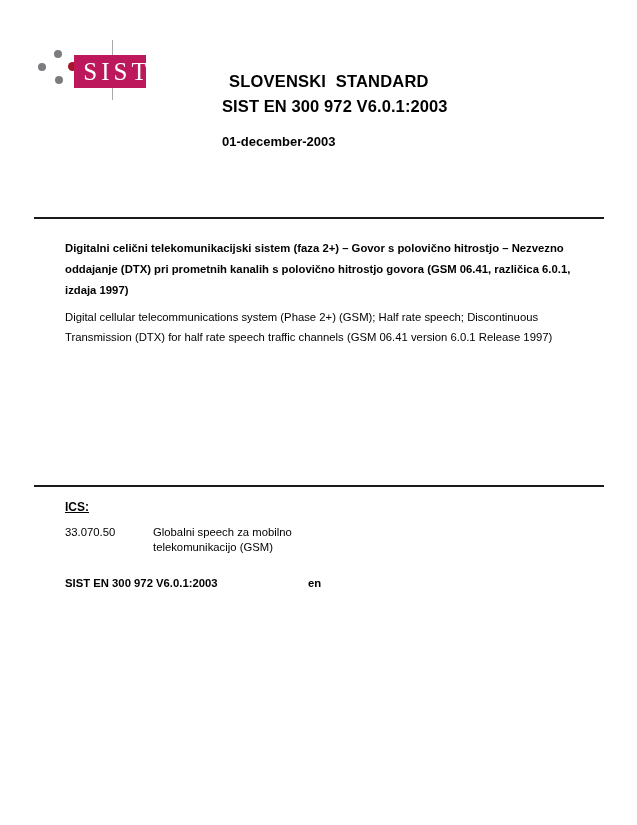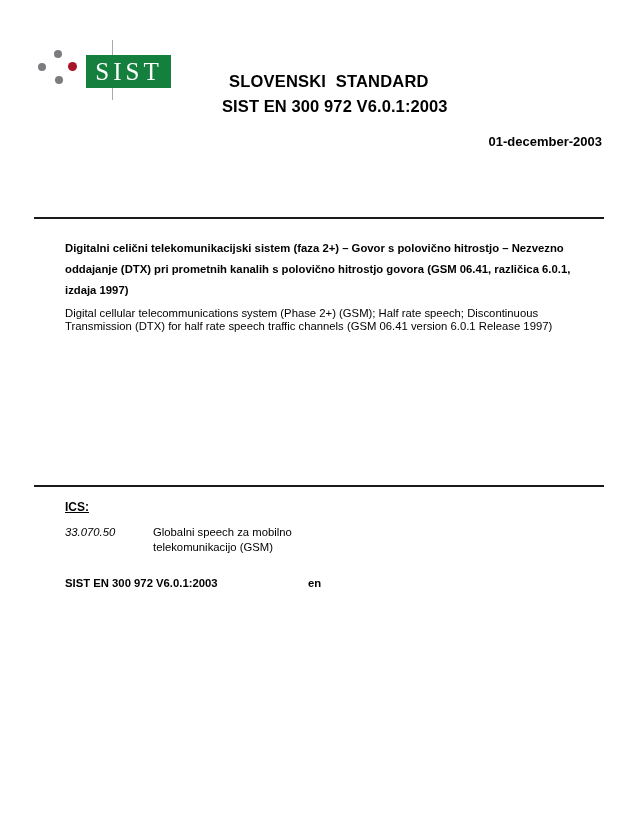--- a/index.html
+++ b/index.html
@@ -49,25 +49,25 @@
   .logo-vline {
     position: absolute;
     left: 78px;
     top: 0px;
     width: 1px;
     height: 60px;
     background: #a9a9ad;
   }
   .logo-box {
     position: absolute;
-    left: 52px;
+    left: 40px;
     top: 15px;
-    width: 85px;
+    width: 72px;
     height: 33px;
-    background: #15803d;
+    background: #be185d;
   }
   .logo-text {
     position: absolute;
     left: 0;
     top: 0;
     width: 82px;
     height: 33px;
     line-height: 33px;
     text-align: center;
     color: #ffffff;
@@ -95,21 +95,20 @@
   .title-sub {
     font-size: 16.5px;
     font-weight: bold;
     letter-spacing: 0.1px;
     margin: 0 0 18px 0;
   }
   .title-date {
     font-size: 13px;
     font-weight: bold;
     margin: 0;
-    text-align: right;
   }
 
   
   .rule {
     position: absolute;
     left: 34px;
     width: 570px;
     height: 2px;
     background: #1a1a1a;
   }
@@ -126,21 +125,21 @@
     font-weight: bold;
     line-height: 21px;
   }
   .en-title {
     position: absolute;
     left: 65px;
     top: 307px;
     width: 500px;
     font-size: 11.3px;
     font-weight: normal;
-    line-height: 13px;
+    line-height: 20px;
   }
 
   .equiv-row {
     position: absolute;
     left: 65px;
     top: 448px;
     width: 520px;
     font-size: 11.3px;
     font-weight: bold;
   }
@@ -168,21 +167,20 @@
     width: 520px;
     font-size: 11.3px;
     line-height: 14.6px;
   }
   .ics-row {
     display: flex;
   }
   .ics-code {
     width: 88px;
     flex: none;
-    font-style: italic;
   }
   .ics-sl {
     width: 168px;
     flex: none;
   }
   .ics-en {
     flex: 1;
   }
 
   .ref-row {

